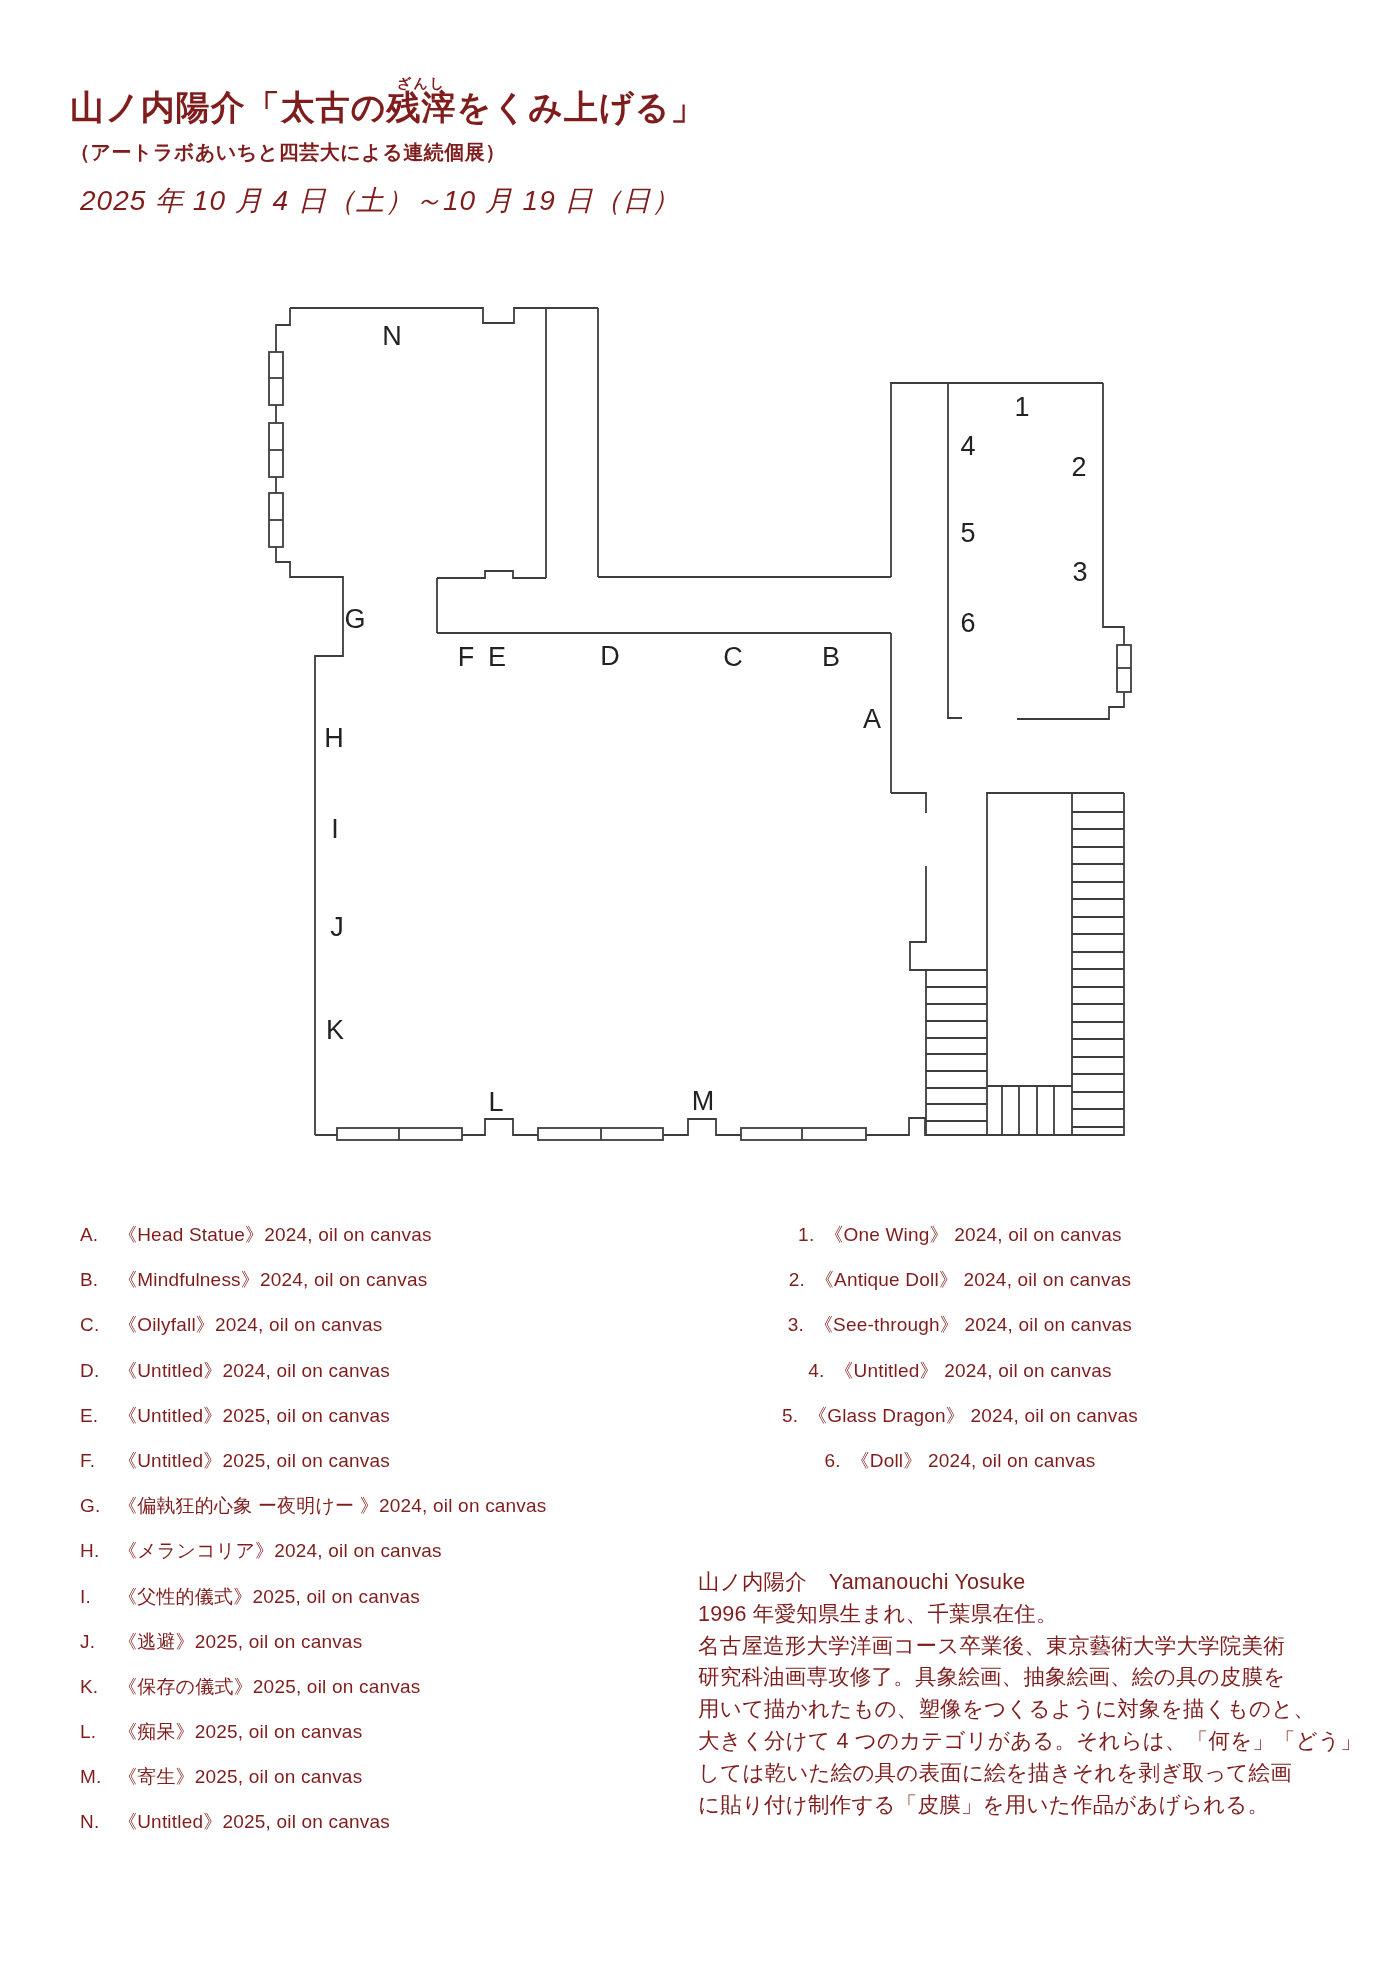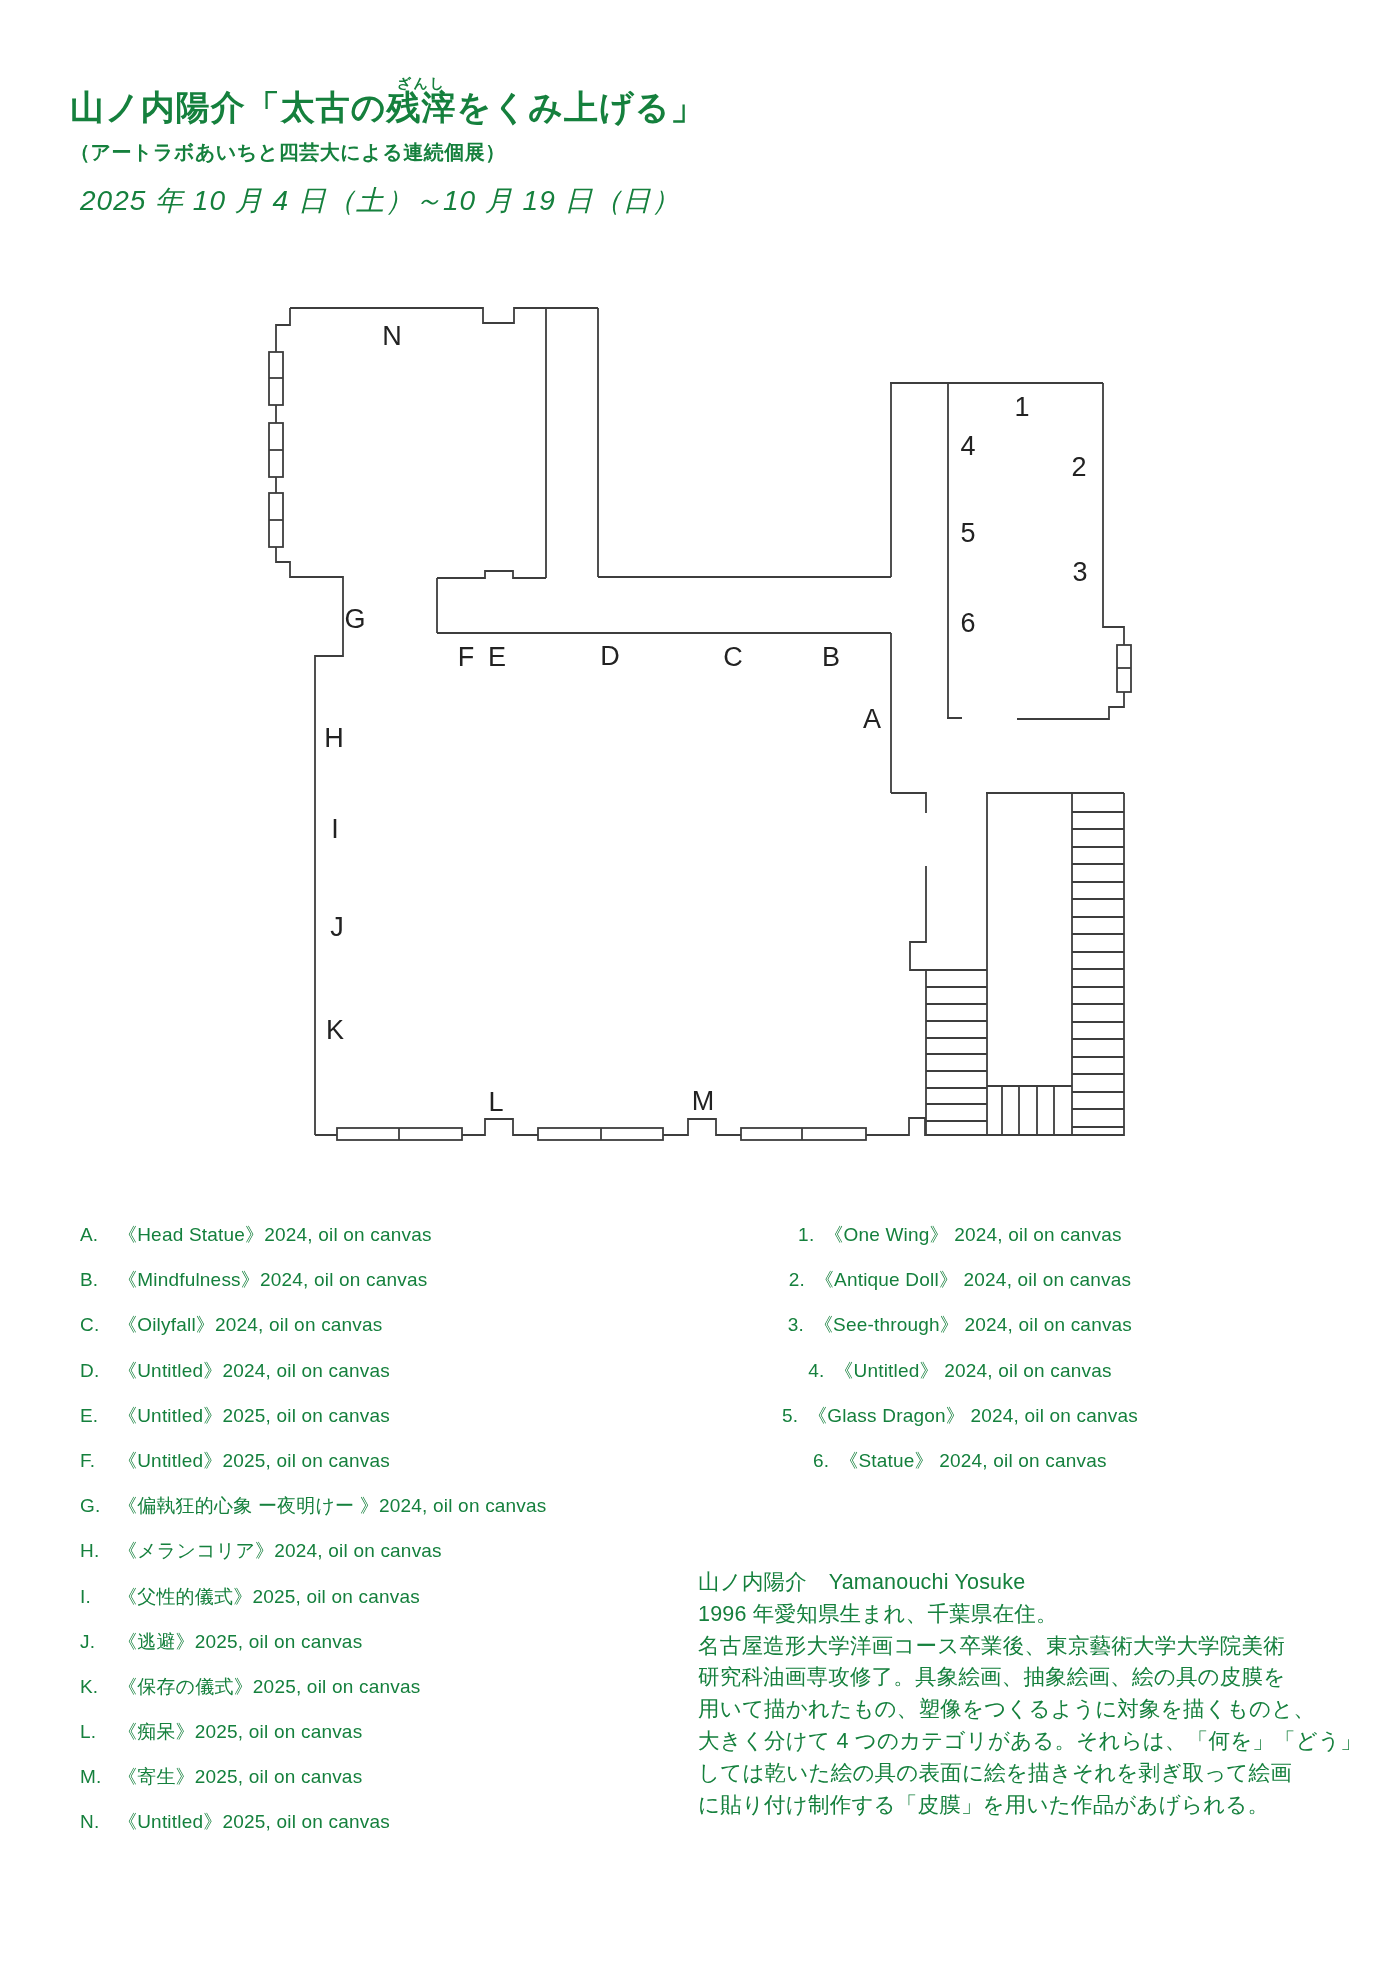--- a/index.html
+++ b/index.html
@@ -2,21 +2,21 @@
 <html><head>
 <meta charset="utf-8">
 <style>
   html,body{margin:0;padding:0;background:#e8e8e8;}
   .page{
     position:relative;
     width:1400px;height:1980px;
     margin:0 auto;
     background:#ffffff;
     font-family:"Liberation Sans","DejaVu Sans",sans-serif;
-    color:#15803d;
+    color:#7f1d1d;
     overflow:hidden;
   }
   .abs{position:absolute;}
   
   .title{
     left:70px;top:76px;
     font-size:34px;font-weight:bold;
     letter-spacing:1px;
     white-space:nowrap;
   }
@@ -156,21 +156,21 @@
     <div class="row"><span class="lbl">M.</span><span>《寄生》2025, oil on canvas</span></div>
     <div class="row"><span class="lbl">N.</span><span>《Untitled》2025, oil on canvas</span></div>
   </div>
 
   <div class="abs list list-numbers">
     <div class="row"><span class="lbl">1.</span><span>《One Wing》 2024, oil on canvas</span></div>
     <div class="row"><span class="lbl">2.</span><span>《Antique Doll》 2024, oil on canvas</span></div>
     <div class="row"><span class="lbl">3.</span><span>《See-through》 2024, oil on canvas</span></div>
     <div class="row"><span class="lbl">4.</span><span>《Untitled》 2024, oil on canvas</span></div>
     <div class="row"><span class="lbl">5.</span><span>《Glass Dragon》 2024, oil on canvas</span></div>
-    <div class="row"><span class="lbl">6.</span><span>《Statue》 2024, oil on canvas</span></div>
+    <div class="row"><span class="lbl">6.</span><span>《Doll》 2024, oil on canvas</span></div>
   </div>
 
   <div class="abs bio">
     <div>山ノ内陽介　Yamanouchi Yosuke</div>
     <div>1996 年愛知県生まれ、千葉県在住。</div>
     <div>名古屋造形大学洋画コース卒業後、東京藝術大学大学院美術</div>
     <div>研究科油画専攻修了。具象絵画、抽象絵画、絵の具の皮膜を</div>
     <div>用いて描かれたもの、塑像をつくるように対象を描くものと、</div>
     <div>大きく分けて 4 つのカテゴリがある。それらは、「何を」「どう」</div>
     <div>しては乾いた絵の具の表面に絵を描きそれを剥ぎ取って絵画</div>

